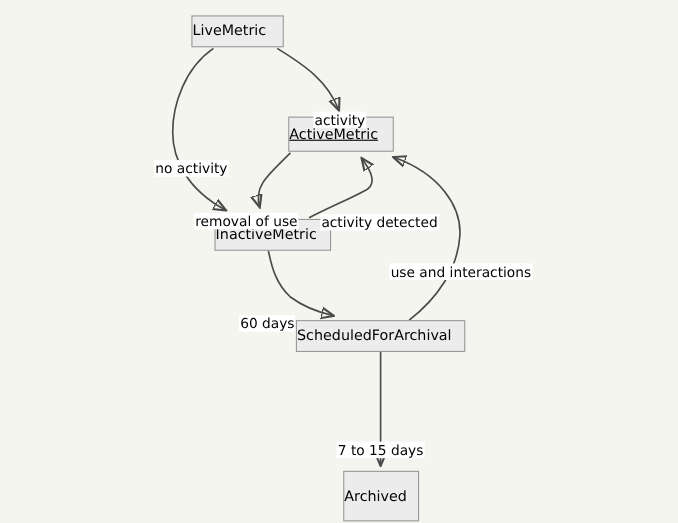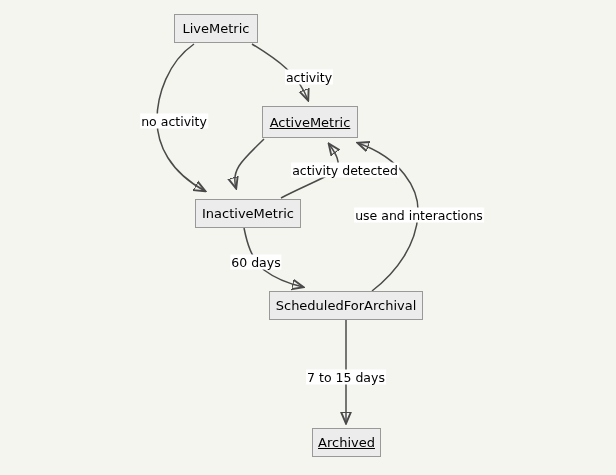--- a/index.html
+++ b/index.html
@@ -27,34 +27,35 @@
     stroke: #4a4a4a;
     stroke-width: 1.5;
   }
   .node {
     position: absolute;
     box-sizing: border-box;
     background: #ececec;
     border: 1px solid #999999;
     display: flex;
     align-items: center;
-    justify-content: center;
+    justify-content: flex-start;
     font-size: 13px;
     color: #000000;
     white-space: nowrap;
   }
   .edge-label {
     position: absolute;
     transform: translate(-50%, -50%);
     background: #ffffff;
     color: #000000;
     font-size: 12.5px;
     line-height: 15px;
     padding: 0 1px;
     white-space: nowrap;
+    margin-top: 32px;
   }
 </style>
 </head>
 <body>
 
 <div id="canvas">
 
   <svg id="edge-layer" viewBox="0 0 616 475" xmlns="http://www.w3.org/2000/svg">
     <defs>
       <marker id="arrow" viewBox="0 0 10 10" refX="8.5" refY="5" markerWidth="8.5" markerHeight="8.5" orient="auto">
@@ -79,30 +80,31 @@
   </div>
 
   <div class="node" style="left:195px; top:199px; width:106px; height:29px;">
     <span>InactiveMetric</span>
   </div>
 
   <div class="node" style="left:269px; top:291px; width:154px; height:29px;">
     <span>ScheduledForArchival</span>
   </div>
 
-  <div class="node" style="left:312px; top:428px; width:69px; height:29px;text-decoration:underline;">
+  <div class="node" style="left:312px; top:428px; width:69px; height:46px;">
     <span>Archived</span>
   </div>
 
   <span class="edge-label" style="left:309px; top:77px;">activity</span>
 
   <span class="edge-label" style="left:174px; top:121px;">no activity</span>
 
+  <span class="edge-label" style="left:224px; top:169px;">removal of use</span>
 
   <span class="edge-label" style="left:345px; top:170px;">activity detected</span>
 
   <span class="edge-label" style="left:419px; top:215px;">use and interactions</span>
 
-  <span class="edge-label" style="left:256px; top:262px;text-align:right;">60 days</span>
+  <span class="edge-label" style="left:243px; top:262px;text-align:right;">60 days</span>
 
   <span class="edge-label" style="left:346px; top:377px;">7 to 15 days</span>
 
 </div>
 
 </body></html>

